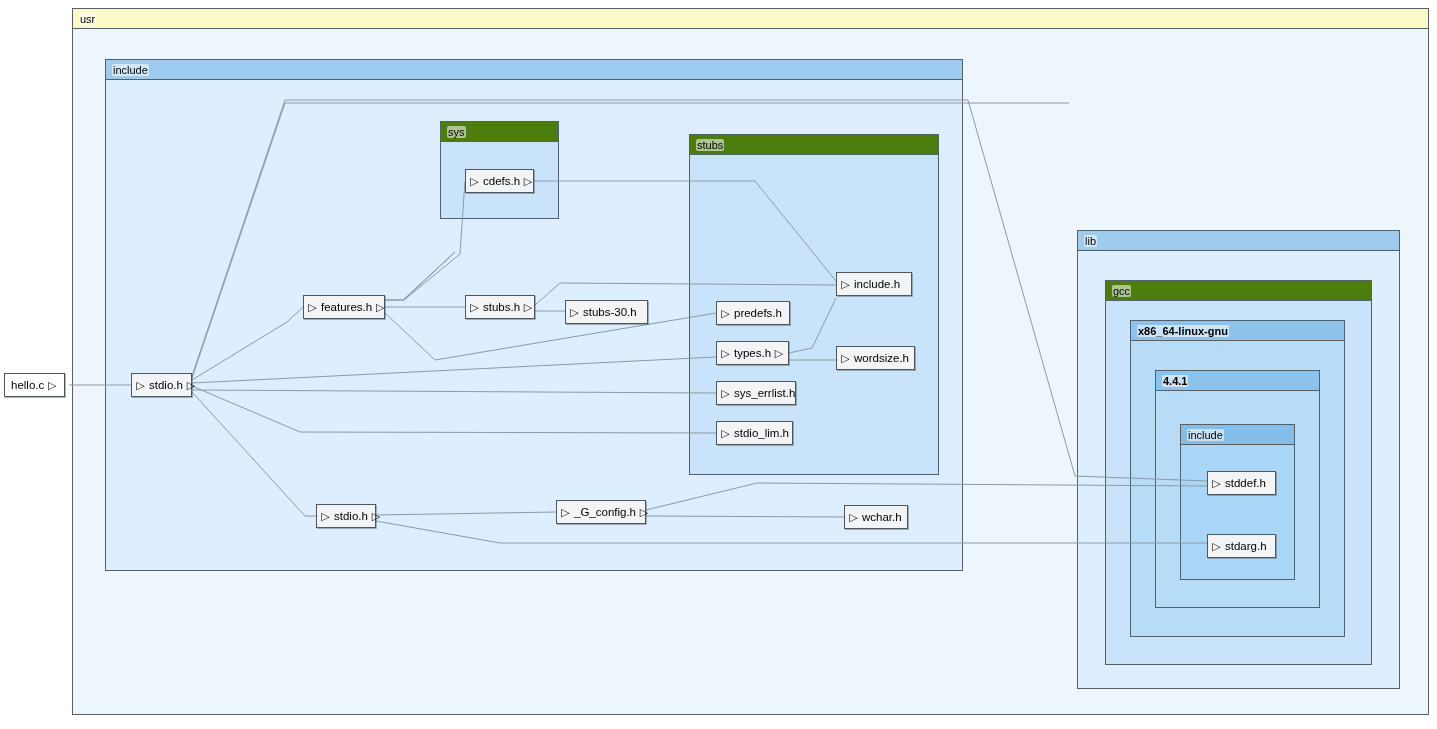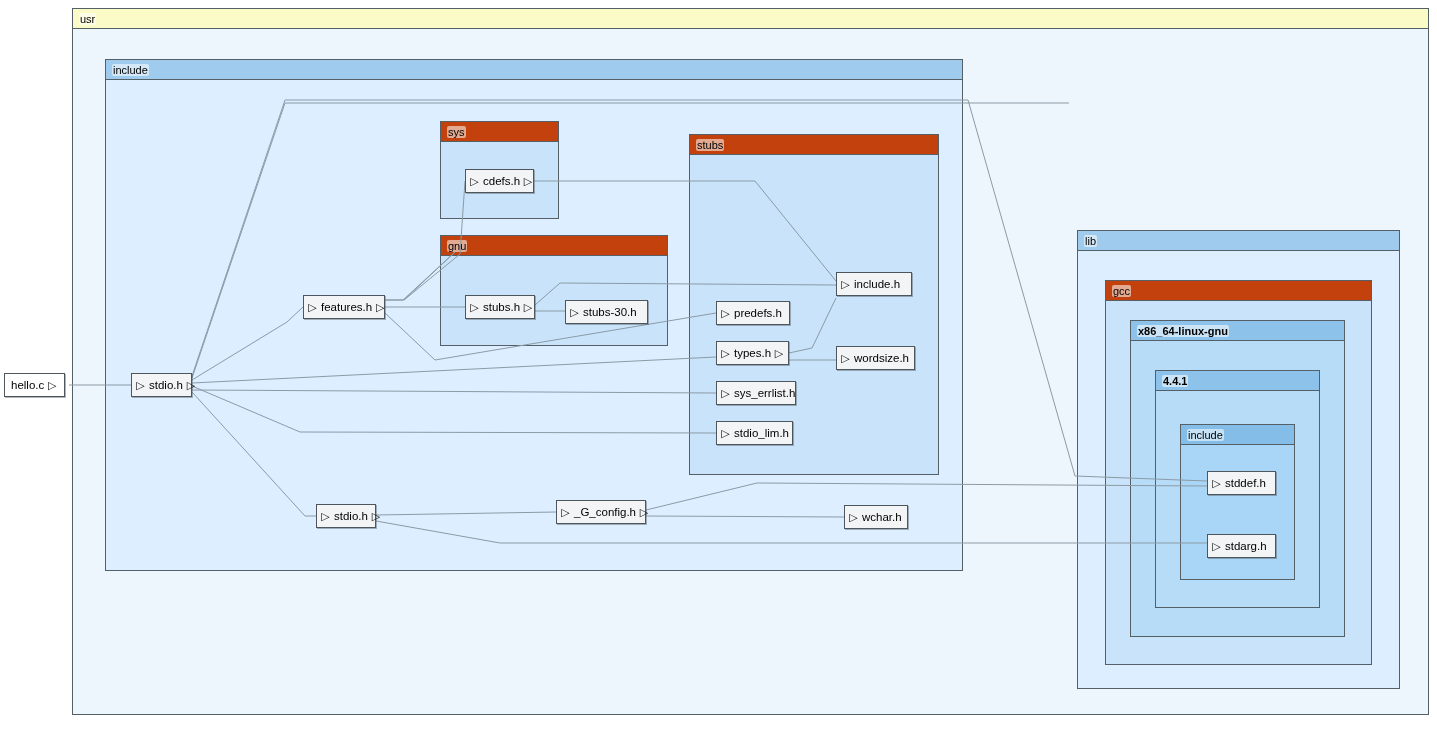--- a/index.html
+++ b/index.html
@@ -15,21 +15,21 @@
        white-space:nowrap;overflow:hidden;}
   .pkg > .pkg-title > span{background:rgba(255,255,255,.55);padding:0 1px;border-radius:2px;}
 
   .pkg.usr{background:#eef6fd;}
   .pkg.usr > .pkg-title{background:#fbfbc8;}
 
   .pkg.l1{background:#dceeff;}
   .pkg.l1 > .pkg-title{background:#9fccee;}
 
   .pkg.l2{background:#c9e4fa;}
-  .pkg.l2 > .pkg-title{background:#c2410c;}
+  .pkg.l2 > .pkg-title{background:#4d7c0f;}
 
   .pkg.l3{background:#b6dcf8;}
   .pkg.l3 > .pkg-title{background:#8dc3ea;font-weight:bold;}
 
   .pkg.l4{background:#a9d6f7;}
   .pkg.l4 > .pkg-title{background:#84bee8;}
 
   
   .node{position:absolute;box-sizing:border-box;height:24px;
         background:#f3f4f6;border:1px solid #4d565c;
@@ -64,25 +64,20 @@
       <span>include</span>
     </div>
   </div>
 
   <div class="pkg l2" style="left:440px;top:121px;width:119px;height:98px;">
     <div class="pkg-title">
       <span>sys</span>
     </div>
   </div>
 
-  <div class="pkg l2" style="left:440px;top:235px;width:228px;height:111px;">
-    <div class="pkg-title">
-      <span>gnu</span>
-    </div>
-  </div>
 
   <div class="pkg l2" style="left:689px;top:134px;width:250px;height:341px;">
     <div class="pkg-title">
       <span>stubs</span>
     </div>
   </div>
 
   <div class="pkg l1" style="left:1077px;top:230px;width:323px;height:459px;">
     <div class="pkg-title">
       <span>lib</span>

